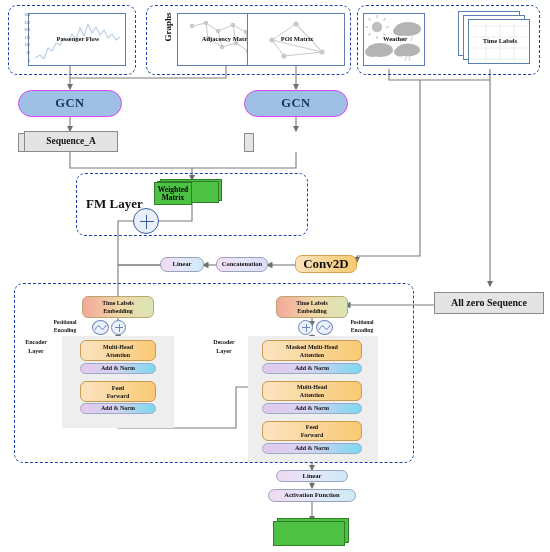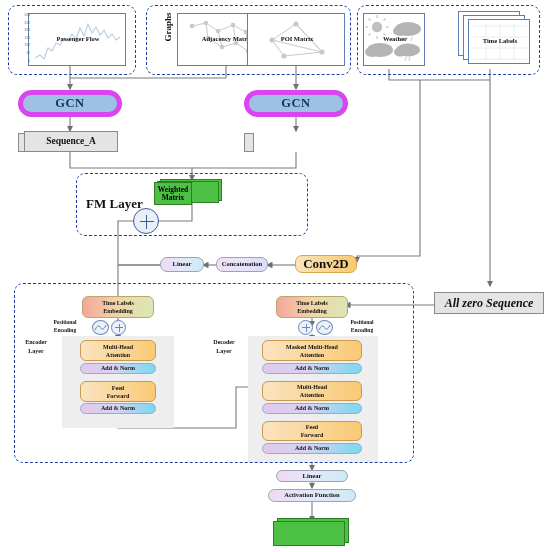--- a/index.html
+++ b/index.html
@@ -11,21 +11,21 @@
   
   .dashgrp{border:1.4px dashed #1f3fa8;border-radius:9px;background:transparent;}
 
   
   .picbox{border:1.3px solid #5b7fb5;background:#ffffff;}
 
   .lbl{display:flex;align-items:center;justify-content:center;text-align:center;
        line-height:1.05;font-weight:bold;}
 
   
-  .gcn{background:#9dc0e4;border:5px solid #d946ef;border-radius:16px;
+  .gcn{background:#9dc0e4;border:1px solid #d946ef;border-radius:16px;
        color:#15325f;font-weight:bold;font-size:12.5px;letter-spacing:.5px;}
 
   
   .seqbox{background:#e4e4e4;border:1px solid #8a8a8a;font-size:9.5px;font-weight:bold;color:#111;}
   .seqflap{background:#e4e4e4;border:1px solid #8a8a8a;}
 
   
   .greenbox{background:#4cc143;border:1px solid #2e7d27;color:#000;font-weight:bold;}
   .greenshadow{background:#4cc143;border:1px solid #2e7d27;}
 
@@ -39,21 +39,21 @@
   
   .tblk{border-radius:6px;border:1px solid #c89a4e;font-size:6px;font-weight:bold;color:#111;
         background:linear-gradient(90deg,#fbe3c0 0%,#f9ca74 100%);}
   .addnorm{border-radius:6px;border:1px solid #9fa8c4;font-size:6px;font-weight:bold;color:#111;
         background:linear-gradient(90deg,#e2c8ec 0%,#d7d3f2 45%,#79d8ef 100%);}
   .tembed{border-radius:6px;border:1px solid #b9a76e;font-size:6px;font-weight:bold;color:#111;
         background:linear-gradient(90deg,#f4a79b 0%,#f0d6a6 50%,#dbe6b7 100%);}
 
   .greypanel{background:#efeeee;}
 
-  .allzero{background:#e4e4e4;border:1px solid #8a8a8a;font-weight:bold;font-size:12px;color:#111;font-style:italic;}
+  .allzero{background:#e4e4e4;border:1px solid #8a8a8a;font-weight:bold;font-size:10px;color:#111;}
 
   .txt{font-weight:bold;color:#111;}
 
   svg{display:block;overflow:visible;}
 </style>
 </head>
 <body>
 
 <div id="stage">
 

